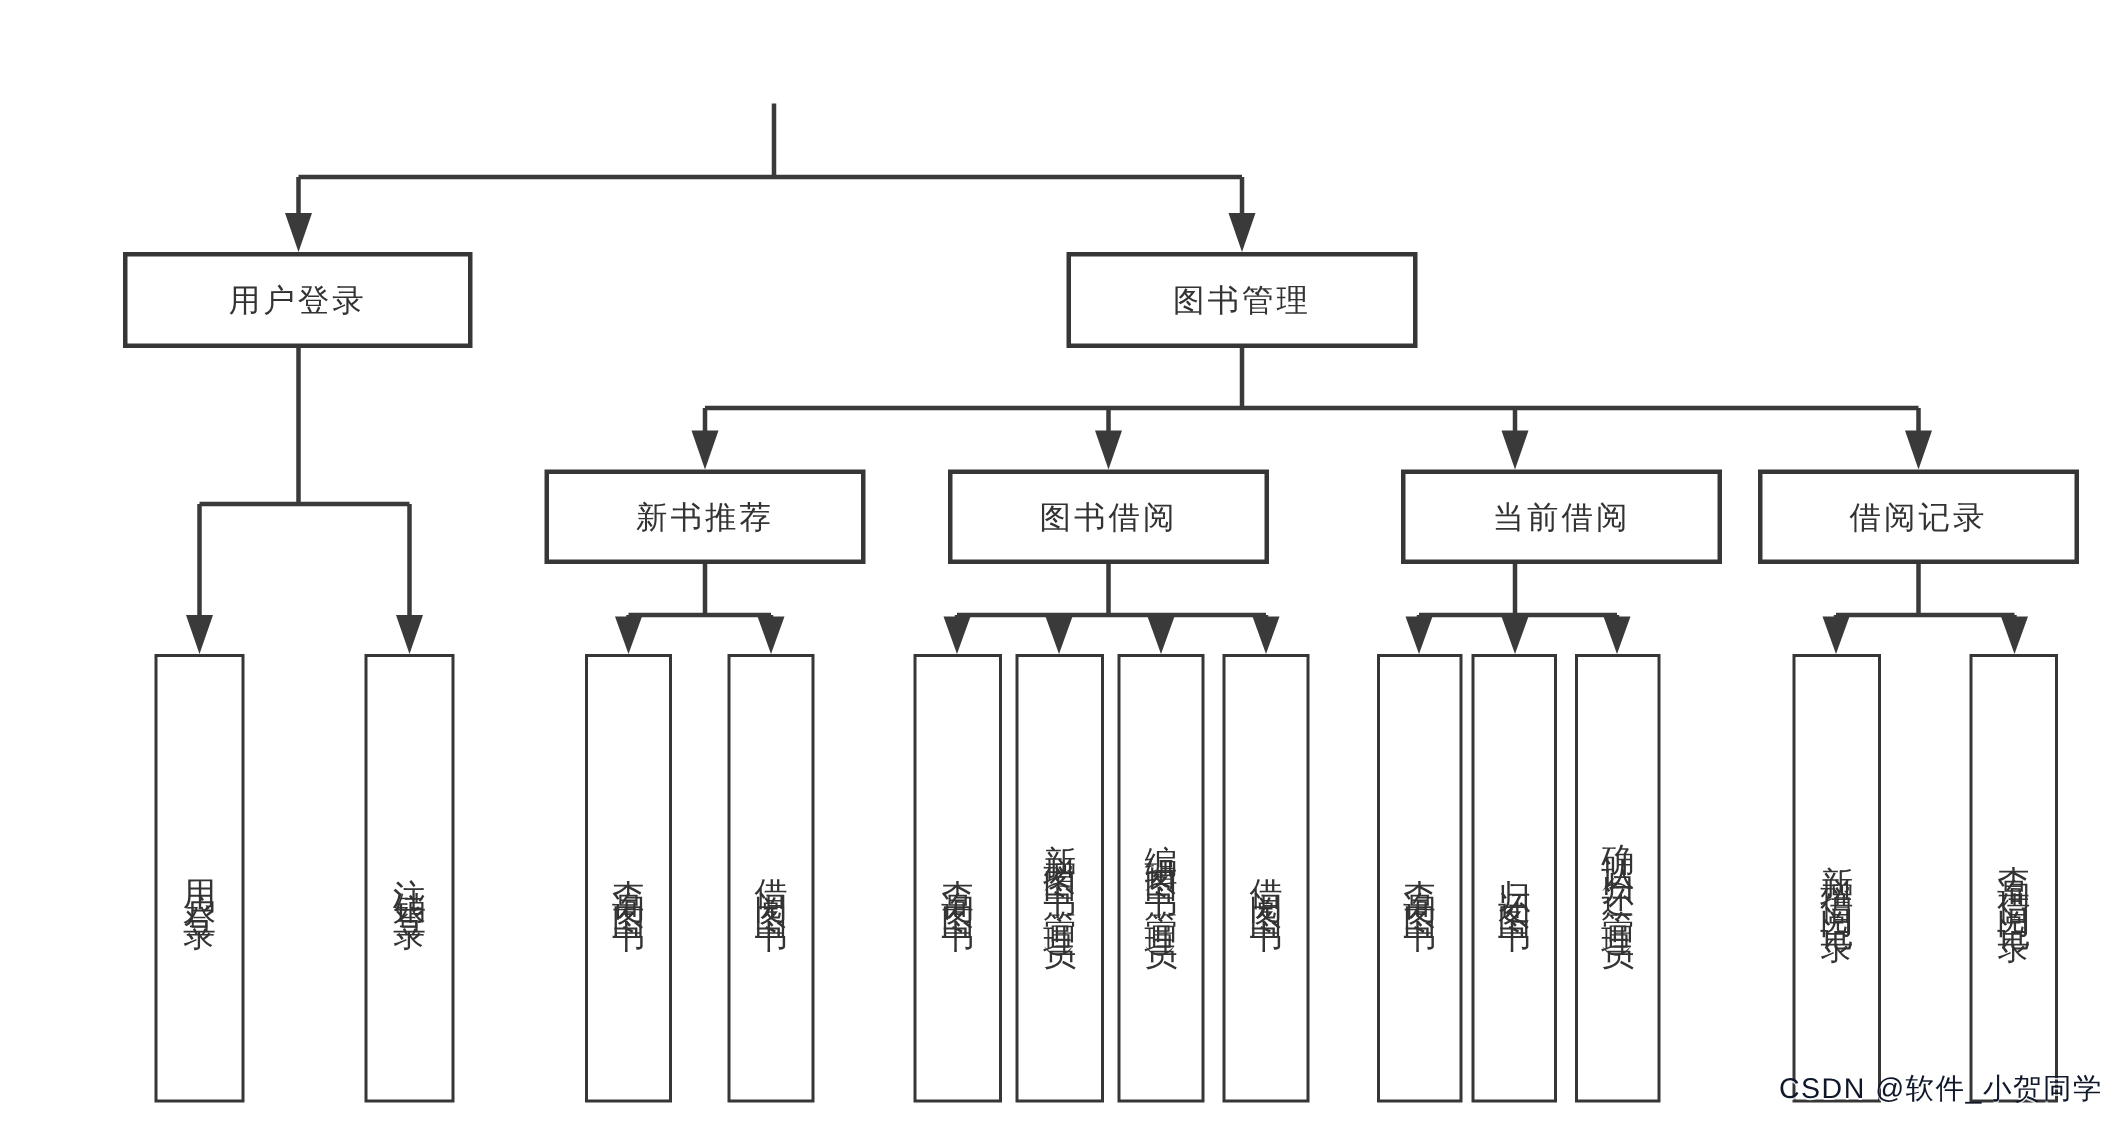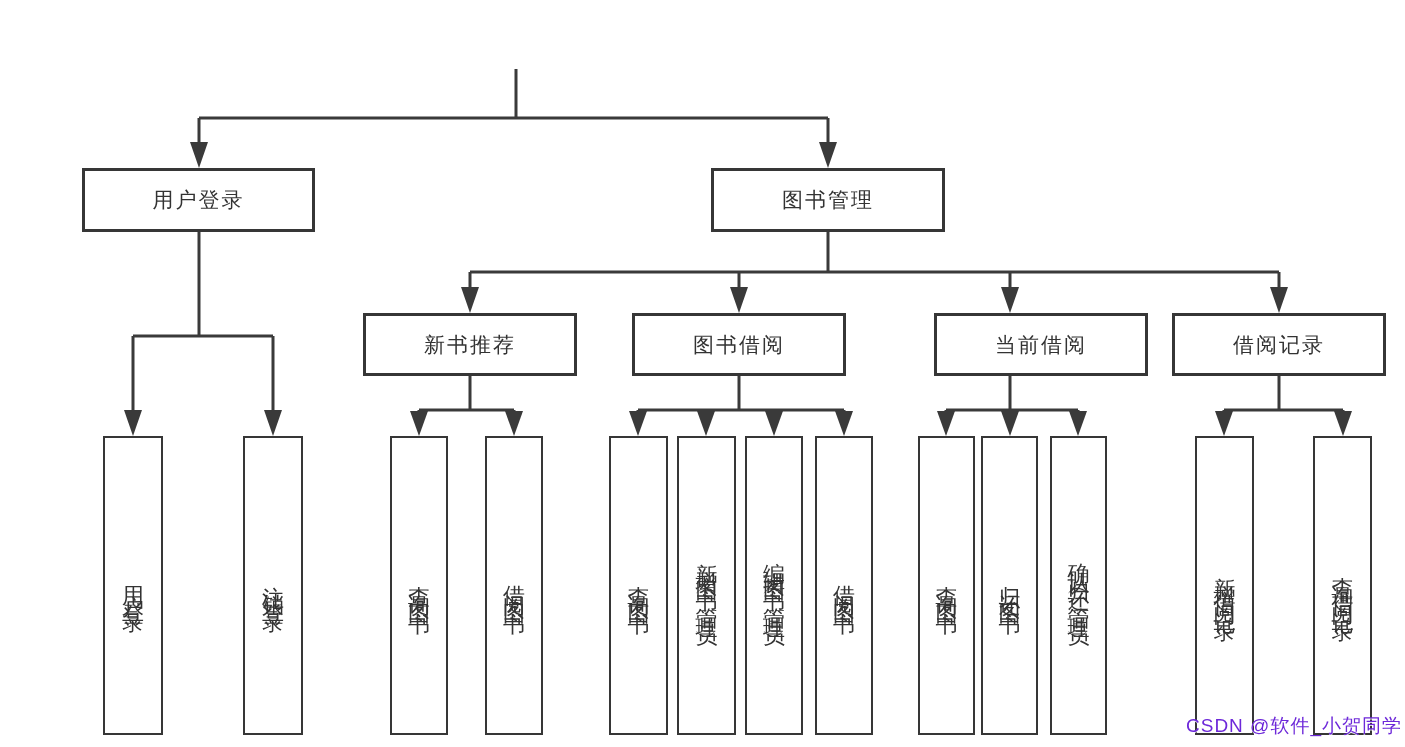--- a/index.html
+++ b/index.html
@@ -36,21 +36,21 @@
     letter-spacing:9px;
     line-height:1;
     color:#333333;
   }
   .watermark{
     position:absolute;
     left:1186px;top:713px;
     z-index:5;
     font-size:19px;
     letter-spacing:1px;
-    color:#6d28d9;
+    color:#0f172a;
     text-shadow:0 1px 0 rgba(255,255,255,0.8);
     white-space:nowrap;
   }
 </style>
 </head>
 <body>
 
 <div class="canvas">
 
   <svg class="connectors" width="1405" height="747" viewBox="0 0 1405 747">

